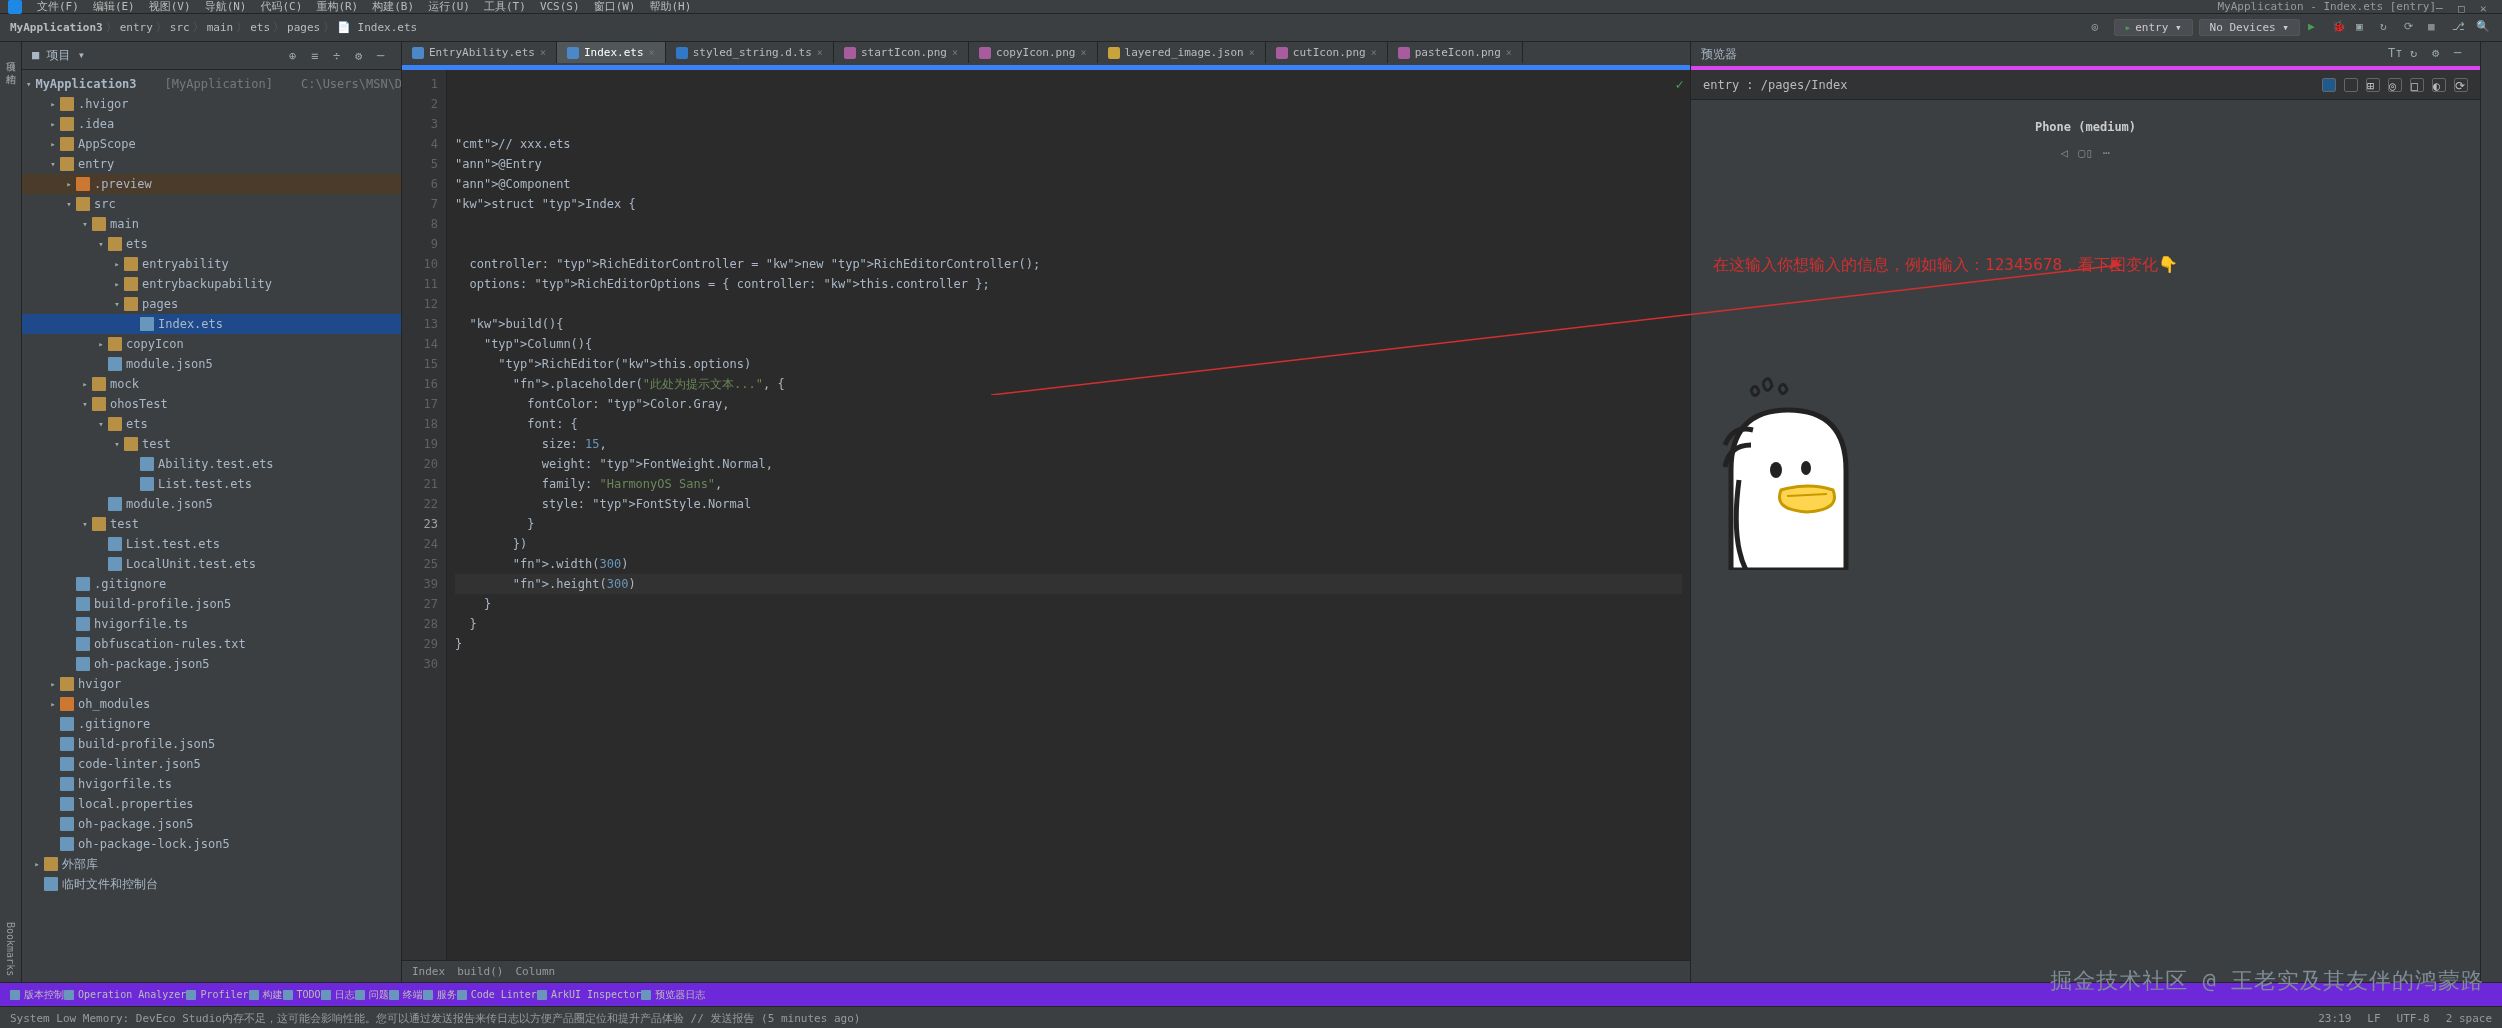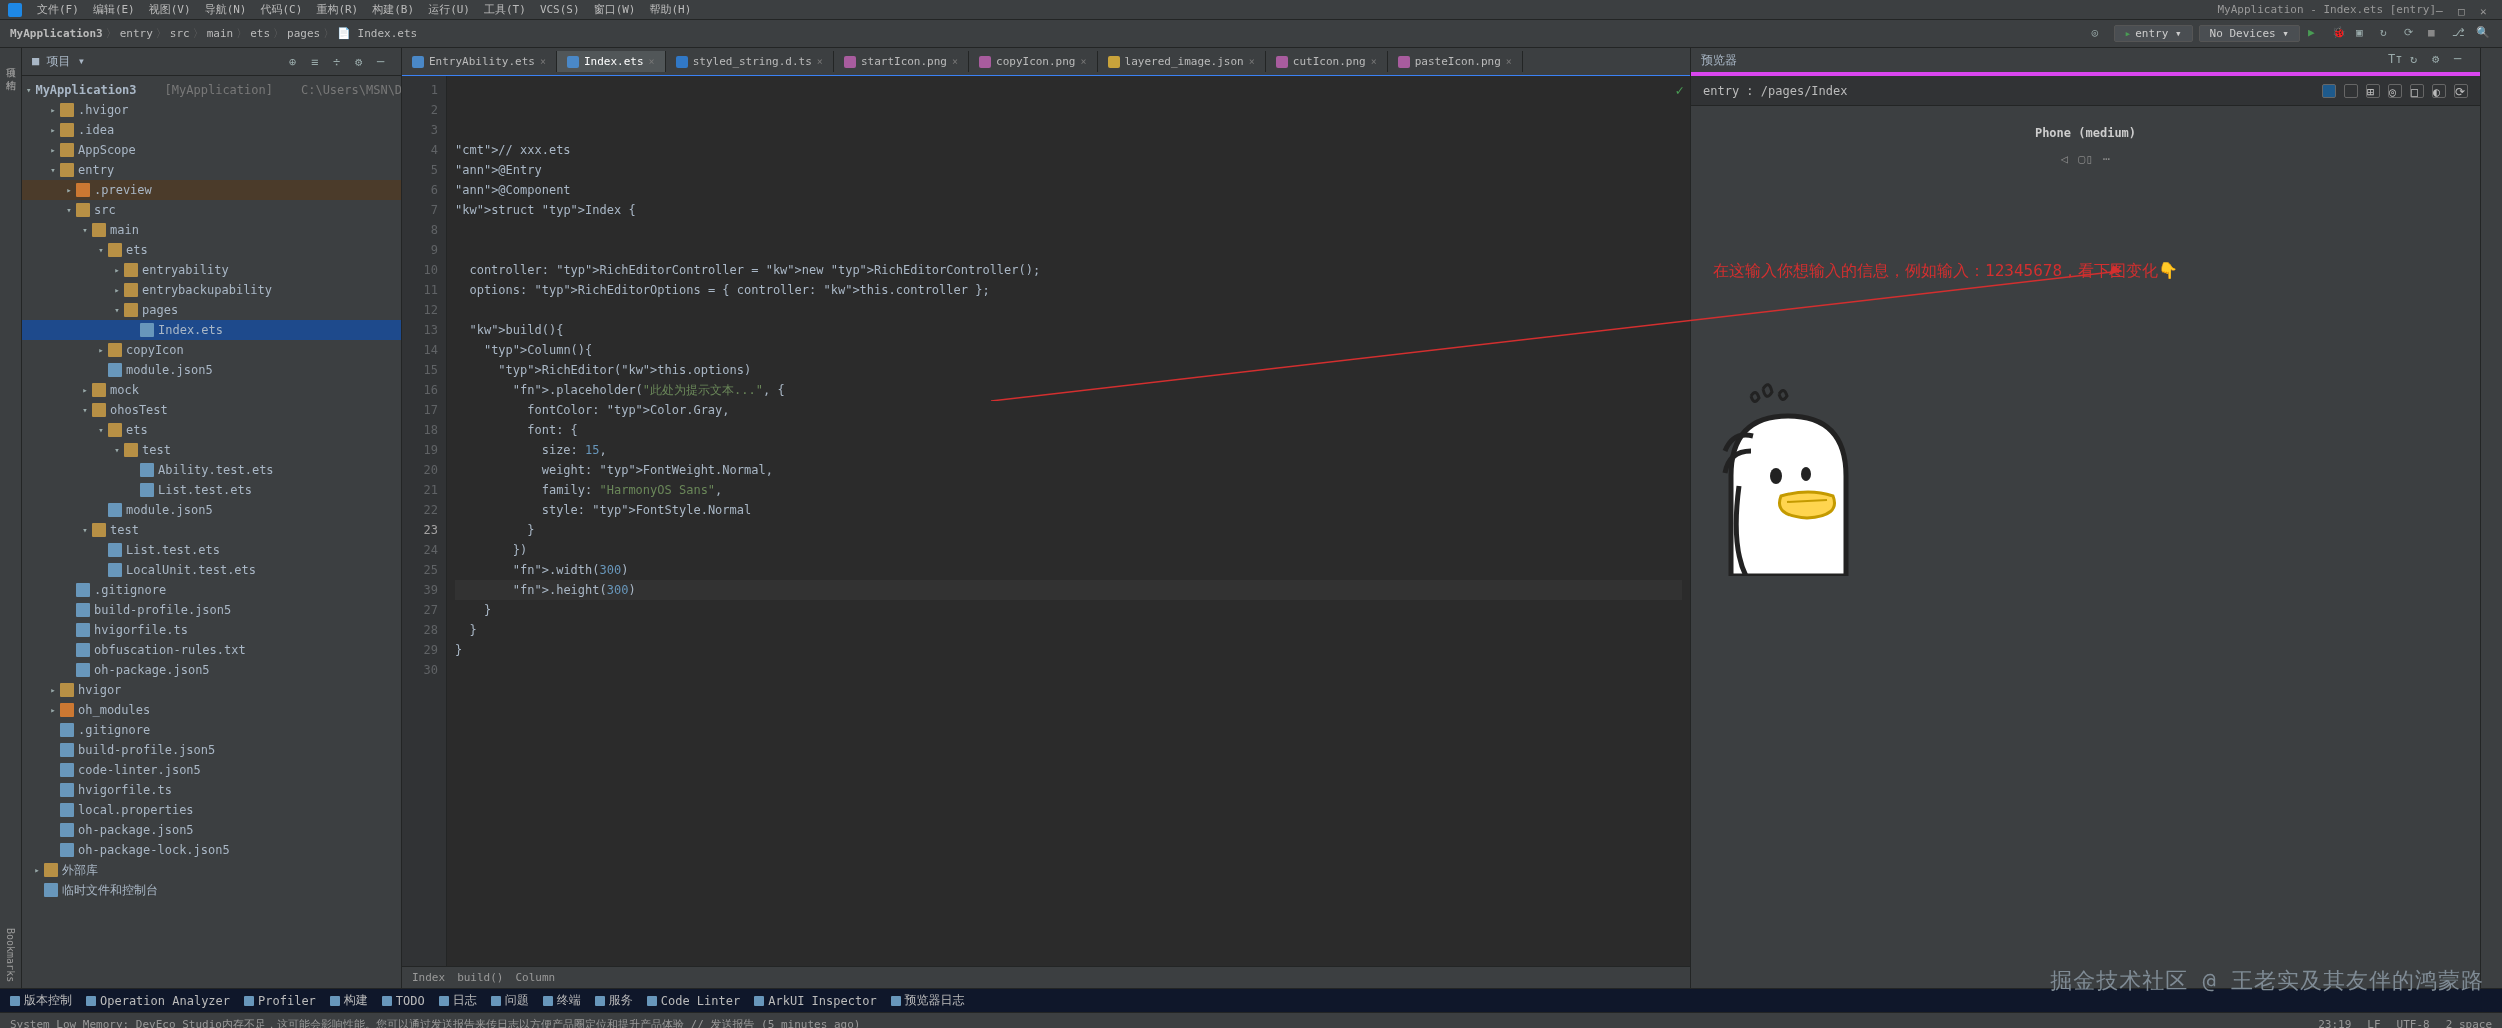--- a/index.html
+++ b/index.html
@@ -1,17 +1,17 @@
 <!DOCTYPE html>
 <html><head>
 <meta charset="utf-8">
 <style>
 * { margin:0; padding:0; box-sizing:border-box; font-family:"Microsoft YaHei",Consolas,monospace; }
 body { background:#2b2b2b; color:#a9b7c6; font-size:12px; width:2502px; height:1028px; overflow:hidden; position:relative; }
-.menubar { height:20px; background:#3c3f41; display:flex; align-items:center; padding:0 8px; border-bottom:1px solid #232525; font-size:11px; }
+.menubar { height:14px; background:#3c3f41; display:flex; align-items:center; padding:0 8px; border-bottom:1px solid #232525; font-size:11px; }
 .menubar .logo { width:14px; height:14px; margin-right:8px; border-radius:2px; background:#1e88e5; }
 .menubar .item { padding:0 7px; line-height:22px; color:#bbb; }
 .menubar .title { flex:1; text-align:right; color:#999; }
 .menubar .winctl { display:flex; gap:12px; padding-right:4px; }
 .menubar .winctl span { width:10px; height:10px; color:#999; }
 .crumbbar { height:28px; background:#3c3f41; display:flex; align-items:center; padding:0 10px; border-bottom:1px solid #232525; font-size:11px; color:#bbb; }
 .crumbbar .sep { color:#666; padding:0 3px; }
 .crumbbar .spacer { flex:1; }
 .crumbbar .pill { background:#4a4e52; border:1px solid #555; border-radius:2px; padding:1px 10px; margin-left:6px; font-size:11px; color:#ccc; }
 .crumbbar .ibtn { width:16px; height:16px; margin-left:8px; color:#9aa; }
@@ -28,21 +28,21 @@
 .tree { flex:1; overflow:auto; font-size:12px; padding:4px 0; }
 .tree .row { display:flex; align-items:center; height:20px; white-space:nowrap; }
 .tree .tw { width:14px; text-align:center; color:#9aa; font-size:9px; }
 .tree .ic { width:14px; height:14px; margin-right:4px; display:inline-block; }
 .tree .folder { background:#b79045; border-radius:1px; }
 .tree .folder.orange { background:#cc7832; }
 .tree .file { background:#6897bb; border-radius:1px; }
 .tree .sel { background:#1e4a8c; }
 .tree .tag { color:#787878;margin-left:28px; }
 .editor { flex:1; display:flex; flex-direction:column; background:#2b2b2b; }
-.tabs { height:28px; background:#3c3f41; display:flex; align-items:center; border-bottom:1px solid #3b82f6; overflow:hidden; }
+.tabs { height:28px; background:#3c3f41; display:flex; align-items:flex-start; border-bottom:5px solid #3b82f6; overflow:hidden; }
 .tab { padding:4px 10px; font-size:11px; color:#bbb; display:flex; align-items:center; gap:5px; border-right:1px solid #232525; }
 .tab .cl { color:#777; font-size:10px; }
 .tab.active { background:#515658; color:#fff; }
 .tab .fic { width:12px; height:12px; border-radius:2px; }
 .tab .fic.ets { background:#4a88c7; }
 .tab .fic.ts { background:#3178c6; }
 .tab .fic.png { background:#a85c9e; }
 .tab .fic.json { background:#c9a33b; }
 .code { flex:1; display:flex; font-family:Consolas,monospace; font-size:12px; line-height:20px; overflow:hidden; position:relative; }
 .lnums { width:45px; background:#313335; text-align:right; padding:4px 8px 4px 0; color:#606366; border-right:1px solid #232525; }
@@ -65,21 +65,21 @@
 .devlabel { margin-top:20px; font-size:12px; color:#ccc; font-weight:bold; }
 .devctrls { margin-top:12px; display:flex; gap:10px; color:#888; font-size:12px; }
 .phone { margin-top:20px; width:330px; height:700px; background:#fff; border:6px solid #1a1a1a; border-radius:24px; position:relative; overflow:hidden; }
 .phone .notch { position:absolute; top:0; left:50%; transform:translateX(-50%); width:100px; height:16px; background:#1a1a1a; border-radius:0 0 10px 10px; }
 .phone .placeholder { position:absolute; top:40px; left:14px; font-size:14px; color:#bfbfbf; }
 .phone .caret { position:absolute; top:56px; left:14px; width:1px; height:20px; background:#000; }
 .annotation { position:absolute; color:#d32f2f; font-size:16px; font-weight:500; }
 .arrow-line { position:absolute; height:1px; background:#d32f2f; transform-origin:left center; }
 .arrow-line::after { content:''; position:absolute; right:-8px; top:-4px; border:4px solid transparent; border-left:8px solid #d32f2f; }
 .duck { position:absolute; width:175px; height:200px; }
-.toollow { height:24px; background:#0f172a; border-top:1px solid #232525; display:flex; align-items:center; padding:0 10px; font-size:12px; color:#bbb; gap:14px; }
+.toollow { height:24px; background:#6d28d9; border-top:1px solid #232525; display:flex; align-items:center; padding:0 10px; font-size:10px; color:#bbb; }
 .toollow .it { display:flex; align-items:center; gap:4px; }
 .toollow .it .dot { width:10px; height:10px; border-radius:1px; background:#6897bb; }
 .status { height:24px; background:#3c3f41; border-top:1px solid #232525; display:flex; align-items:center; padding:0 10px; font-size:11px; color:#999; }
 .status .sp { flex:1; }
 .status .r { margin-left:16px; }
 .watermark { position:absolute; right:18px; bottom:32px; font-size:22px; color:#7f8b95; font-weight:500; letter-spacing:1px; }
 </style>
 </head>
 <body>
 

